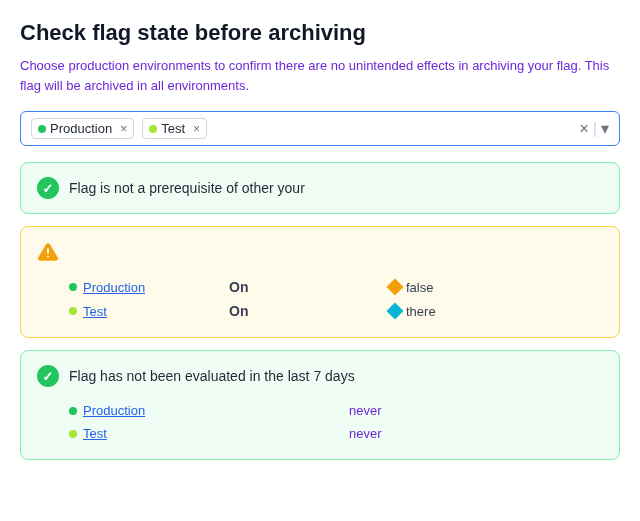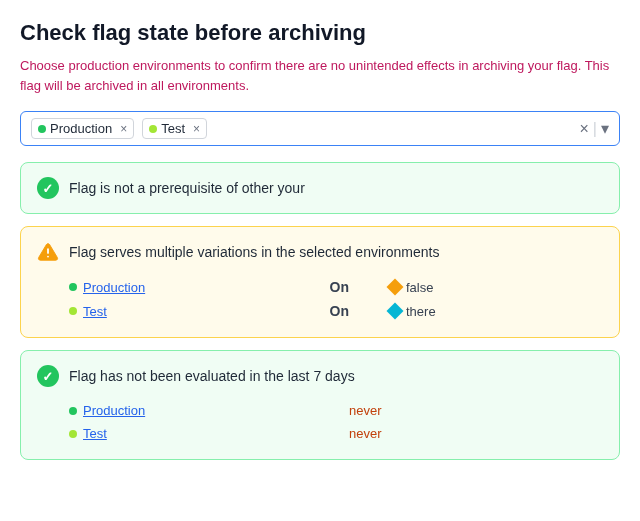--- a/index.html
+++ b/index.html
@@ -13,21 +13,21 @@
       min-height: 521px;
     }
     .page-title {
       font-size: 22px;
       font-weight: 700;
       margin-bottom: 10px;
       color: #111827;
     }
     .page-description {
       font-size: 13px;
-      color: #be185d;
+      color: #6d28d9;
       margin-bottom: 16px;
       line-height: 1.5;
     }
     .env-selector {
       border: 1.5px solid #3b82f6;
       border-radius: 6px;
       padding: 6px 10px;
       display: flex;
       align-items: center;
       gap: 8px;
@@ -138,21 +138,20 @@
     }
     .env-link {
       color: #2563eb;
       text-decoration: underline;
       cursor: pointer;
     }
     .status-on {
       font-weight: 600;
       color: #374151;
       font-size: 14px;
-      text-align: right;
     }
     .variation-badge {
       display: flex;
       align-items: center;
       gap: 5px;
       color: #374151;
       padding-left: 40px;
     }
     .diamond-orange {
       width: 12px;
@@ -164,21 +163,21 @@
     }
     .diamond-teal {
       width: 12px;
       height: 12px;
       background: #06b6d4;
       transform: rotate(45deg);
       display: inline-block;
       flex-shrink: 0;
     }
     .never-text {
-      color: #c2410c;
+      color: #6d28d9;
       font-size: 13px;
     }
   </style>
 </head>
 <body>
 
 <h1 class="page-title">Check flag state before archiving</h1>
 <p class="page-description">Choose production environments to confirm there are no unintended effects in archiving your flag. This flag will be archived in all environments.</p>
 
 <div class="env-selector">
@@ -209,21 +208,20 @@
 
 <div class="card card-warning">
   <div class="card-header">
     <div class="icon-warning">
       <svg viewBox="0 0 24 24" fill="none">
         <path d="M10.29 3.86L1.82 18a2 2 0 001.71 3h16.94a2 2 0 001.71-3L13.71 3.86a2 2 0 00-3.42 0z" fill="#f59e0b" stroke="#f59e0b" stroke-width="1"></path>
         <line x1="12" y1="9" x2="12" y2="13" stroke="white" stroke-width="2" stroke-linecap="round"></line>
         <line x1="12" y1="17" x2="12.01" y2="17" stroke="white" stroke-width="2" stroke-linecap="round"></line>
       </svg>
     </div>
-    <span>Flag serves multiple variations in the selected environments</span>
   </div>
   <div class="card-body">
 
     <div class="env-row">
       <div class="env-name">
         <span class="dot" style="background:#22c55e;width:8px;height:8px;border-radius:50%;display:inline-block;"></span>
         <a class="env-link">Production</a>
       </div>
       <div class="status-on">On</div>
       <div class="variation-badge">

